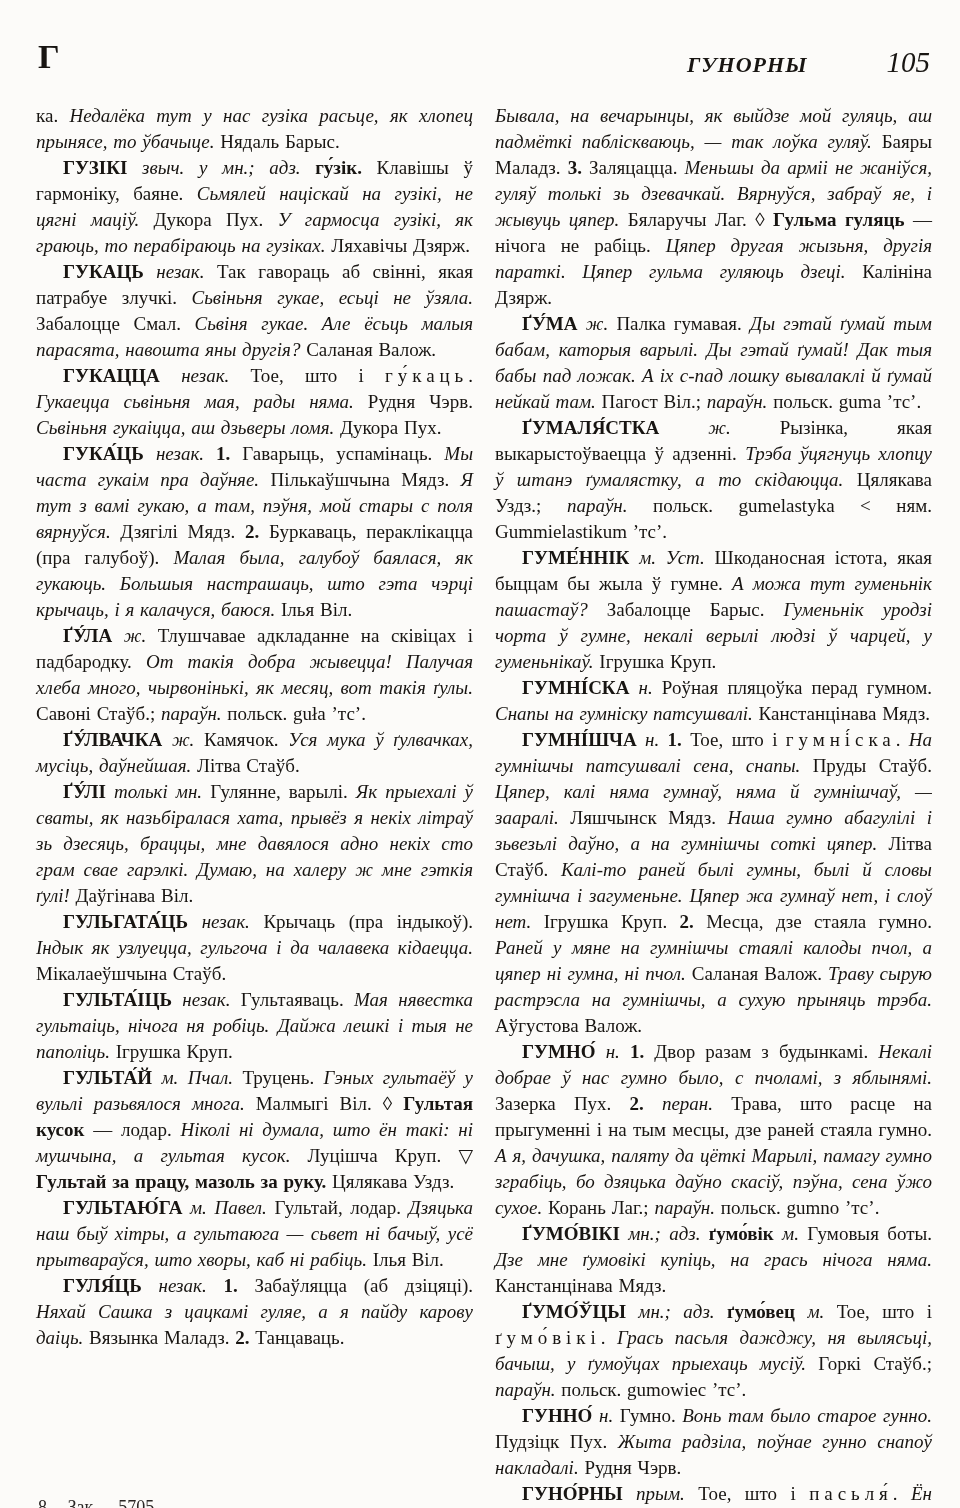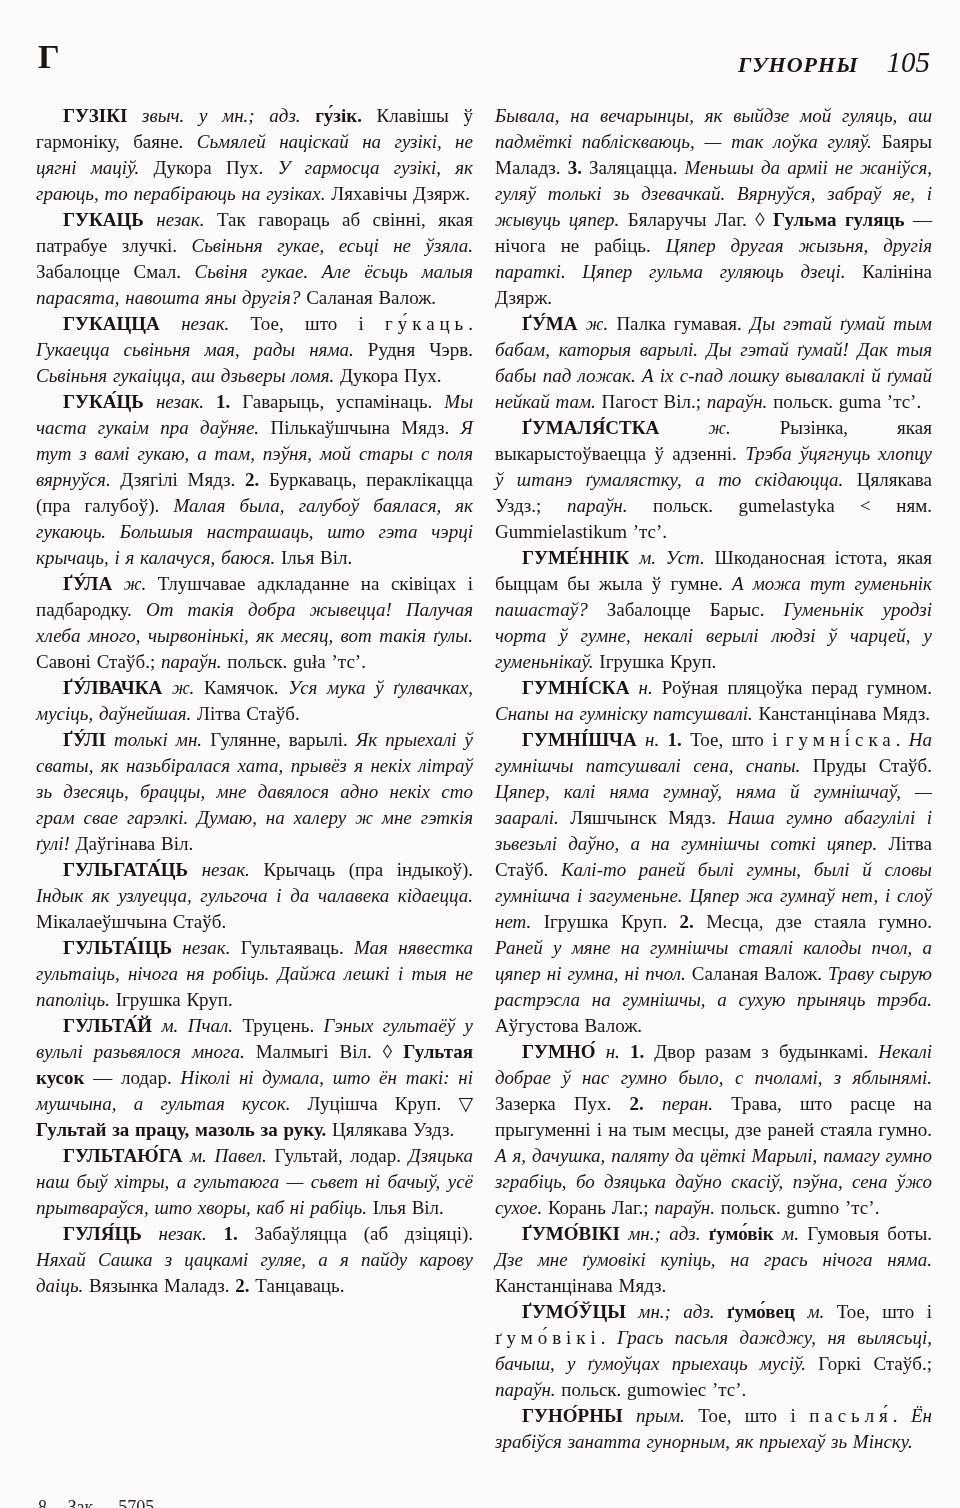--- a/index.html
+++ b/index.html
@@ -23,21 +23,21 @@
     left: 2px; top: 0;
     font-size: 34px;
     font-weight: bold;
     line-height: 1;
   }
   .running-head-group {
     position: absolute;
     right: 0; top: 6px;
     display: flex;
     align-items: baseline;
-    gap: 28px;
+    gap: 79px;
   }
   .running-head {
     font-style: italic;
     font-weight: bold;
     font-size: 22px;
     letter-spacing: 1px;
   }
   .page-number {
     font-style: italic;
     font-size: 29px;
@@ -79,20 +79,21 @@
   <div class="page-header">
     <span class="section-letter">Г</span>
     <span class="running-head-group">
       <span class="running-head">ГУНОРНЫ</span>
       <span class="page-number">105</span>
     </span>
   </div>
 
   <div class="text-columns">
     <div class="column">
+        <p class="entry noindent"><span class="run-n">ка. </span><span class="run-i">Недалёка тут у нас гузіка расьце, як хлопец прынясе, то ўбачыце. </span><span class="run-n">Нядаль Барыс.</span></p>
         <p class="entry"><span class="run-b">ГУЗІКІ </span><span class="run-i">звыч. у мн.; адз. </span><span class="run-b">гу́зік. </span><span class="run-n">Клавішы ў гармоніку, баяне. </span><span class="run-i">Сьмялей націскай на гузікі, не цягні маціў. </span><span class="run-n">Дукора Пух. </span><span class="run-i">У гармосца гузікі, як граюць, то перабіраюць на гузіках. </span><span class="run-n">Ляхавічы Дзярж.</span></p>
         <p class="entry"><span class="run-b">ГУКАЦЬ </span><span class="run-i">незак. </span><span class="run-n">Так гавораць аб свінні, якая патрабуе злучкі. </span><span class="run-i">Сьвіньня гукае, есьці не ўзяла. </span><span class="run-n">Забалоцце Смал. </span><span class="run-i">Сьвіня гукае. Але ёсьць малыя парасята, навошта яны другія? </span><span class="run-n">Саланая Валож.</span></p>
         <p class="entry"><span class="run-b">ГУКАЦЦА </span><span class="run-i">незак. </span><span class="run-n">Тое, што і </span><span class="run-sp">гу́каць</span><span class="run-n">. </span><span class="run-i">Гукаецца сьвіньня мая, рады няма. </span><span class="run-n">Рудня Чэрв. </span><span class="run-i">Сьвіньня гукаіцца, аш дзьверы ломя. </span><span class="run-n">Дукора Пух.</span></p>
         <p class="entry"><span class="run-b">ГУКА́ЦЬ </span><span class="run-i">незак. </span><span class="run-b">1. </span><span class="run-n">Гаварыць, успамінаць. </span><span class="run-i">Мы часта гукаім пра даўняе. </span><span class="run-n">Пількаўшчына Мядз. </span><span class="run-i">Я тут з вамі гукаю, а там, пэўня, мой стары с поля вярнуўся. </span><span class="run-n">Дзягілі Мядз. </span><span class="run-b">2. </span><span class="run-n">Буркаваць, пераклікацца (пра галубоў). </span><span class="run-i">Малая была, галубоў баялася, як гукаюць. Большыя настрашаць, што гэта чэрці крычаць, і я калачуся, баюся. </span><span class="run-n">Ілья Віл.</span></p>
         <p class="entry"><span class="run-b">ҐУ́ЛА </span><span class="run-i">ж. </span><span class="run-n">Тлушчавае адкладанне на сківіцах і падбародку. </span><span class="run-i">От такія добра жывецца! Палучая хлеба много, чырвонінькі, як месяц, вот такія ґулы. </span><span class="run-n">Савоні Стаўб.; </span><span class="run-i">параўн. </span><span class="run-n">польск. guła ’тс’.</span></p>
         <p class="entry"><span class="run-b">ҐУ́ЛВАЧКА </span><span class="run-i">ж. </span><span class="run-n">Камячок. </span><span class="run-i">Уся мука ў ґулвачках, мусіць, даўнейшая. </span><span class="run-n">Літва Стаўб.</span></p>
         <p class="entry"><span class="run-b">ҐУ́ЛІ </span><span class="run-i">толькі мн. </span><span class="run-n">Гулянне, варылі. </span><span class="run-i">Як прыехалі ў сваты, як назьбіралася хата, прывёз я некіх літраў зь дзесяць, браццы, мне давялося адно некіх сто грам свае гарэлкі. Думаю, на халеру ж мне гэткія ґулі! </span><span class="run-n">Даўгінава Віл.</span></p>
         <p class="entry"><span class="run-b">ГУЛЬГАТА́ЦЬ </span><span class="run-i">незак. </span><span class="run-n">Крычаць (пра індыкоў). </span><span class="run-i">Індык як узлуецца, гульгоча і да чалавека кідаецца. </span><span class="run-n">Мікалаеўшчына Стаўб.</span></p>
         <p class="entry"><span class="run-b">ГУЛЬТА́ІЦЬ </span><span class="run-i">незак. </span><span class="run-n">Гультаяваць. </span><span class="run-i">Мая нявестка гультаіць, нічога ня робіць. Дайжа лешкі і тыя не паполіць. </span><span class="run-n">Ігрушка Круп.</span></p>
         <p class="entry"><span class="run-b">ГУЛЬТА́Й </span><span class="run-i">м. Пчал. </span><span class="run-n">Труцень. </span><span class="run-i">Гэных гультаёў у вульлі разьвялося многа. </span><span class="run-n">Малмыгі Віл. </span><span class="run-b">◊ Гультая кусок </span><span class="run-n">— лодар. </span><span class="run-i">Ніколі ні думала, што ён такі: ні мушчына, а гультая кусок. </span><span class="run-n">Луцішча Круп. </span><span class="run-b">▽ Гультай за працу, мазоль за руку. </span><span class="run-n">Цялякава Уздз.</span></p>
@@ -102,19 +103,20 @@
     <div class="column">
         <p class="entry noindent"><span class="run-i">Бывала, на вечарынцы, як выйдзе мой гуляць, аш падмёткі пабліскваюць, — так лоўка гуляў. </span><span class="run-n">Баяры Маладз. </span><span class="run-b">3. </span><span class="run-n">Заляцацца. </span><span class="run-i">Меньшы да арміі не жаніўся, гуляў толькі зь дзевачкай. Вярнуўся, забраў яе, і жывуць цяпер. </span><span class="run-n">Бяларучы Лаг. </span><span class="run-b">◊ Гульма гуляць </span><span class="run-n">— нічога не рабіць. </span><span class="run-i">Цяпер другая жызьня, другія параткі. Цяпер гульма гуляюць дзеці. </span><span class="run-n">Калініна Дзярж.</span></p>
         <p class="entry"><span class="run-b">ҐУ́МА </span><span class="run-i">ж. </span><span class="run-n">Палка гумавая. </span><span class="run-i">Ды гэтай ґумай тым бабам, каторыя варылі. Ды гэтай ґумай! Дак тыя бабы пад ложак. А іх с-пад лошку вывалаклі й ґумай нейкай там. </span><span class="run-n">Пагост Віл.; </span><span class="run-i">параўн. </span><span class="run-n">польск. guma ’тс’.</span></p>
         <p class="entry"><span class="run-b">ҐУМАЛЯ́СТКА </span><span class="run-i">ж. </span><span class="run-n">Рызінка, якая выкарыстоўваецца ў адзенні. </span><span class="run-i">Трэба ўцягнуць хлопцу ў штанэ ґумалястку, а то скідаюцца. </span><span class="run-n">Цялякава Уздз.; </span><span class="run-i">параўн. </span><span class="run-n">польск. gumelastyka &lt; ням. Gummielastikum ’тс’.</span></p>
         <p class="entry"><span class="run-b">ГУМЕ́ННІК </span><span class="run-i">м. Уст. </span><span class="run-n">Шкоданосная істота, якая быццам бы жыла ў гумне. </span><span class="run-i">А можа тут гуменьнік пашастаў? </span><span class="run-n">Забалоцце Барыс. </span><span class="run-i">Гуменьнік уродзі чорта ў гумне, некалі верылі людзі ў чарцей, у гуменьнікаў. </span><span class="run-n">Ігрушка Круп.</span></p>
         <p class="entry"><span class="run-b">ГУМНІ́СКА </span><span class="run-i">н. </span><span class="run-n">Роўная пляцоўка перад гумном. </span><span class="run-i">Снапы на гумніску патсушвалі. </span><span class="run-n">Канстанцінава Мядз.</span></p>
         <p class="entry"><span class="run-b">ГУМНІ́ШЧА </span><span class="run-i">н. </span><span class="run-b">1. </span><span class="run-n">Тое, што і </span><span class="run-sp">гумні́ска</span><span class="run-n">. </span><span class="run-i">На гумнішчы патсушвалі сена, снапы. </span><span class="run-n">Пруды Стаўб. </span><span class="run-i">Цяпер, калі няма гумнаў, няма й гумнішчаў, — зааралі. </span><span class="run-n">Ляшчынск Мядз. </span><span class="run-i">Наша гумно абагулілі і зьвезьлі даўно, а на гумнішчы соткі цяпер. </span><span class="run-n">Літва Стаўб. </span><span class="run-i">Калі-то раней былі гумны, былі й словы гумнішча і загуменьне. Цяпер жа гумнаў нет, і слоў нет. </span><span class="run-n">Ігрушка Круп. </span><span class="run-b">2. </span><span class="run-n">Месца, дзе стаяла гумно. </span><span class="run-i">Раней у мяне на гумнішчы стаялі калоды пчол, а цяпер ні гумна, ні пчол. </span><span class="run-n">Саланая Валож. </span><span class="run-i">Траву сырую растрэсла на гумнішчы, а сухую прыняць трэба. </span><span class="run-n">Аўгустова Валож.</span></p>
         <p class="entry"><span class="run-b">ГУМНО́ </span><span class="run-i">н. </span><span class="run-b">1. </span><span class="run-n">Двор разам з будынкамі. </span><span class="run-i">Некалі добрае ў нас гумно было, с пчоламі, з яблынямі. </span><span class="run-n">Зазерка Пух. </span><span class="run-b">2. </span><span class="run-i">перан. </span><span class="run-n">Трава, што расце на прыгуменні і на тым месцы, дзе раней стаяла гумно. </span><span class="run-i">А я, дачушка, паляту да цёткі Марылі, памагу гумно зграбіць, бо дзяцька даўно скасіў, пэўна, сена ўжо сухое. </span><span class="run-n">Корань Лаг.; </span><span class="run-i">параўн. </span><span class="run-n">польск. gumno ’тс’.</span></p>
         <p class="entry"><span class="run-b">ҐУМО́ВІКІ </span><span class="run-i">мн.; адз. </span><span class="run-b">ґумо́вік </span><span class="run-i">м. </span><span class="run-n">Гумовыя боты. </span><span class="run-i">Дзе мне ґумовікі купіць, на грась нічога няма. </span><span class="run-n">Канстанцінава Мядз.</span></p>
         <p class="entry"><span class="run-b">ҐУМО́ЎЦЫ </span><span class="run-i">мн.; адз. </span><span class="run-b">ґумо́вец </span><span class="run-i">м. </span><span class="run-n">Тое, што і </span><span class="run-sp">ґумо́вікі</span><span class="run-n">. </span><span class="run-i">Грась пасьля дажджу, ня вылясьці, бачыш, у ґумоўцах прыехаць мусіў. </span><span class="run-n">Горкі Стаўб.; </span><span class="run-i">параўн. </span><span class="run-n">польск. gumowiec ’тс’.</span></p>
+        <p class="entry"><span class="run-b">ГУННО́ </span><span class="run-i">н. </span><span class="run-n">Гумно. </span><span class="run-i">Вонь там было старое гунно. </span><span class="run-n">Пудзіцк Пух. </span><span class="run-i">Жыта радзіла, поўнае гунно снапоў накладалі. </span><span class="run-n">Рудня Чэрв.</span></p>
         <p class="entry"><span class="run-b">ГУНО́РНЫ </span><span class="run-i">прым. </span><span class="run-n">Тое, што і </span><span class="run-sp">пасьля́</span><span class="run-n">. </span><span class="run-i">Ён зрабіўся занатта гунорным, як прыехаў зь Мінску. </span></p>
       </div>
   </div>
 
   <div class="page-footer">8 Зак. 5705</div>
 
 </div>
 
 </body></html>

